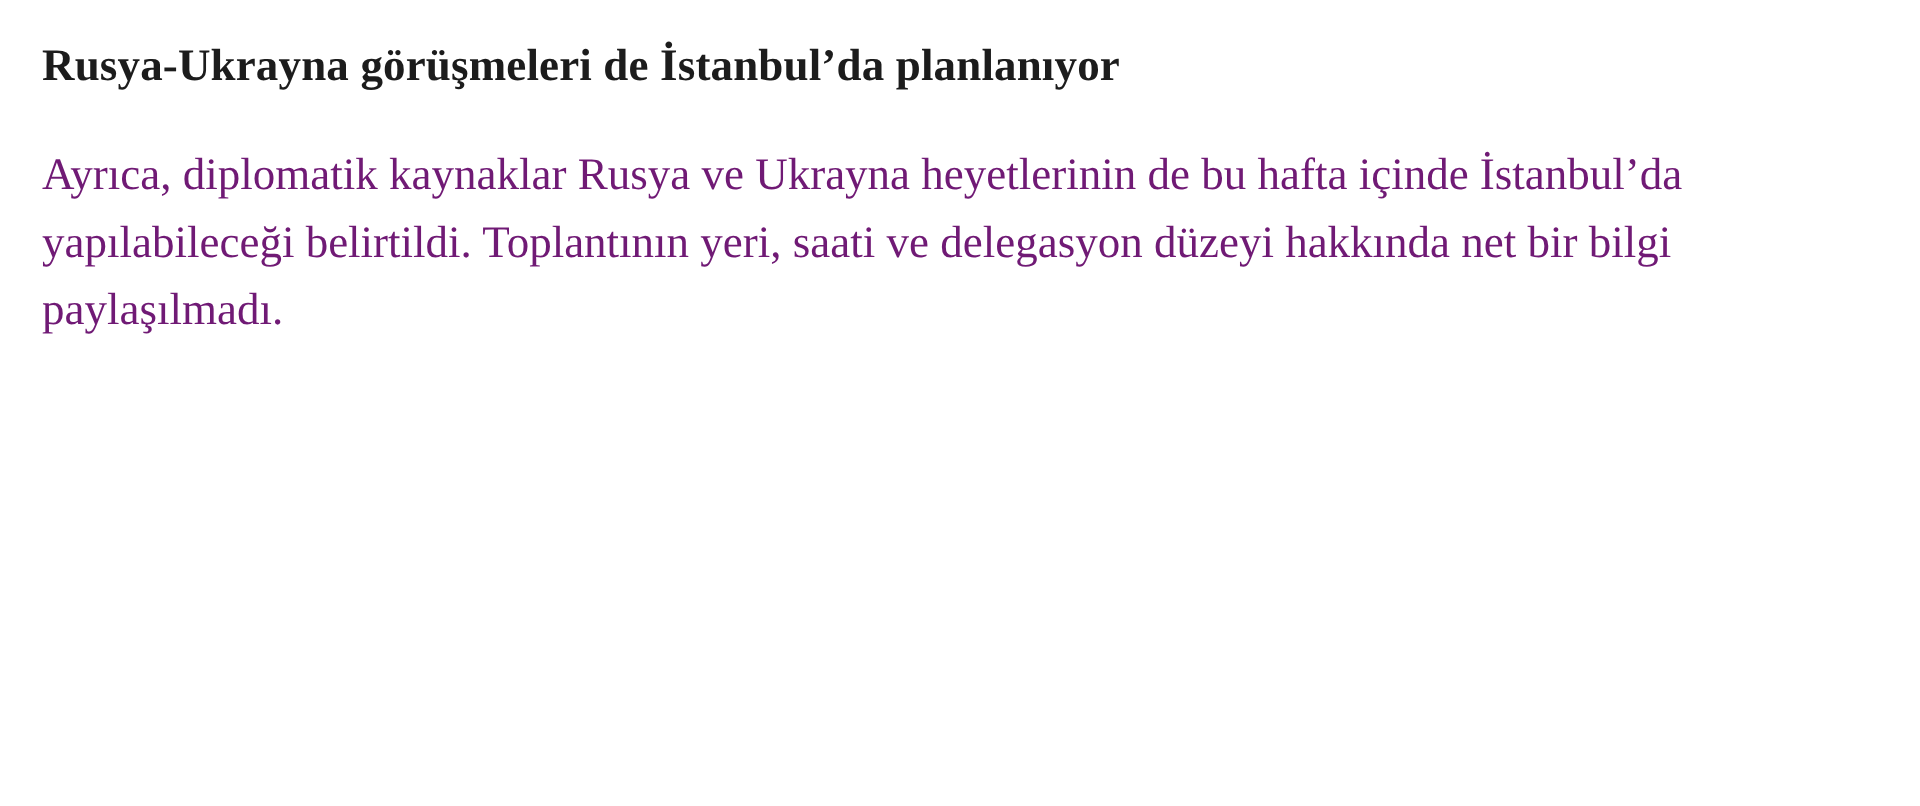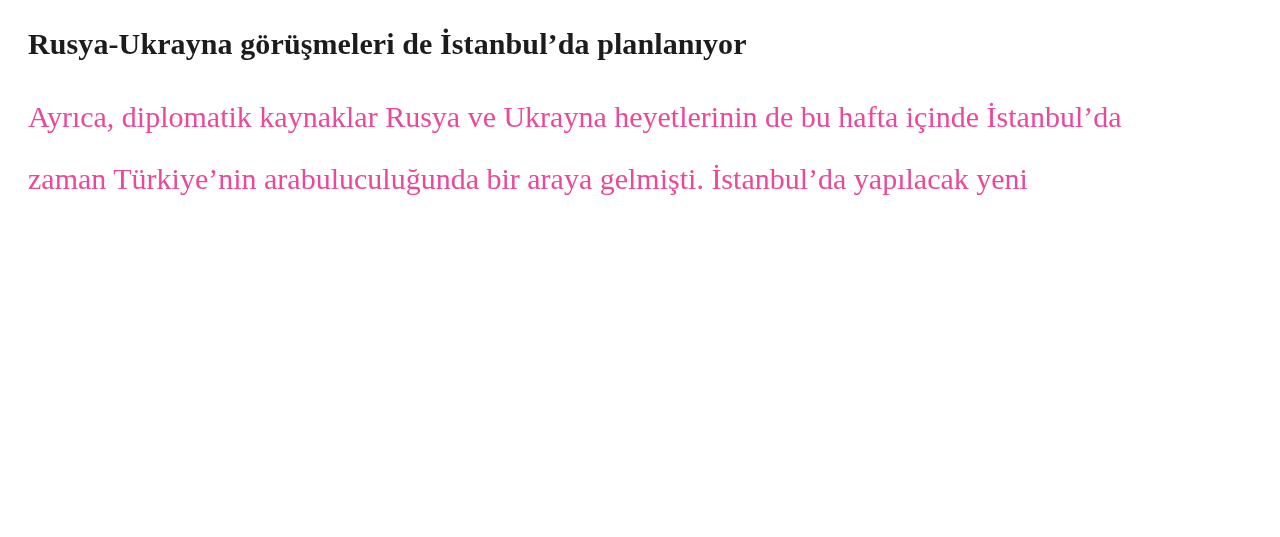--- a/index.html
+++ b/index.html
@@ -24,33 +24,34 @@
     line-height: 36px;
     font-weight: 700;
     color: #1c1c1c;
     letter-spacing: 0.1px;
   }
   .paragraph {
     margin: 0 0 17px 0;
     font-size: 30px;
     line-height: 45px;
     font-weight: 400;
-    color: #ec4899;
+    color: #701a75;
   }
   .line {
     display: block;
     white-space: nowrap;
   }
 </style>
 </head>
 <body>
 
 <article class="article">
   <h2 class="headline">Rusya-Ukrayna görüşmeleri de İstanbul’da planlanıyor</h2>
 
   <p class="paragraph">
     <span class="line">Ayrıca, diplomatik kaynaklar Rusya ve Ukrayna heyetlerinin de bu hafta içinde İstanbul’da</span>
+    <span class="line">yapılabileceği belirtildi. Toplantının yeri, saati ve delegasyon düzeyi hakkında net bir bilgi</span>
+    <span class="line">paylaşılmadı.</span>
   </p>
 
   <p class="paragraph">
-    <span class="line">zaman Türkiye’nin arabuluculuğunda bir araya gelmişti. İstanbul’da yapılacak yeni</span>
   </p>
 </article>
 
 </body></html>

